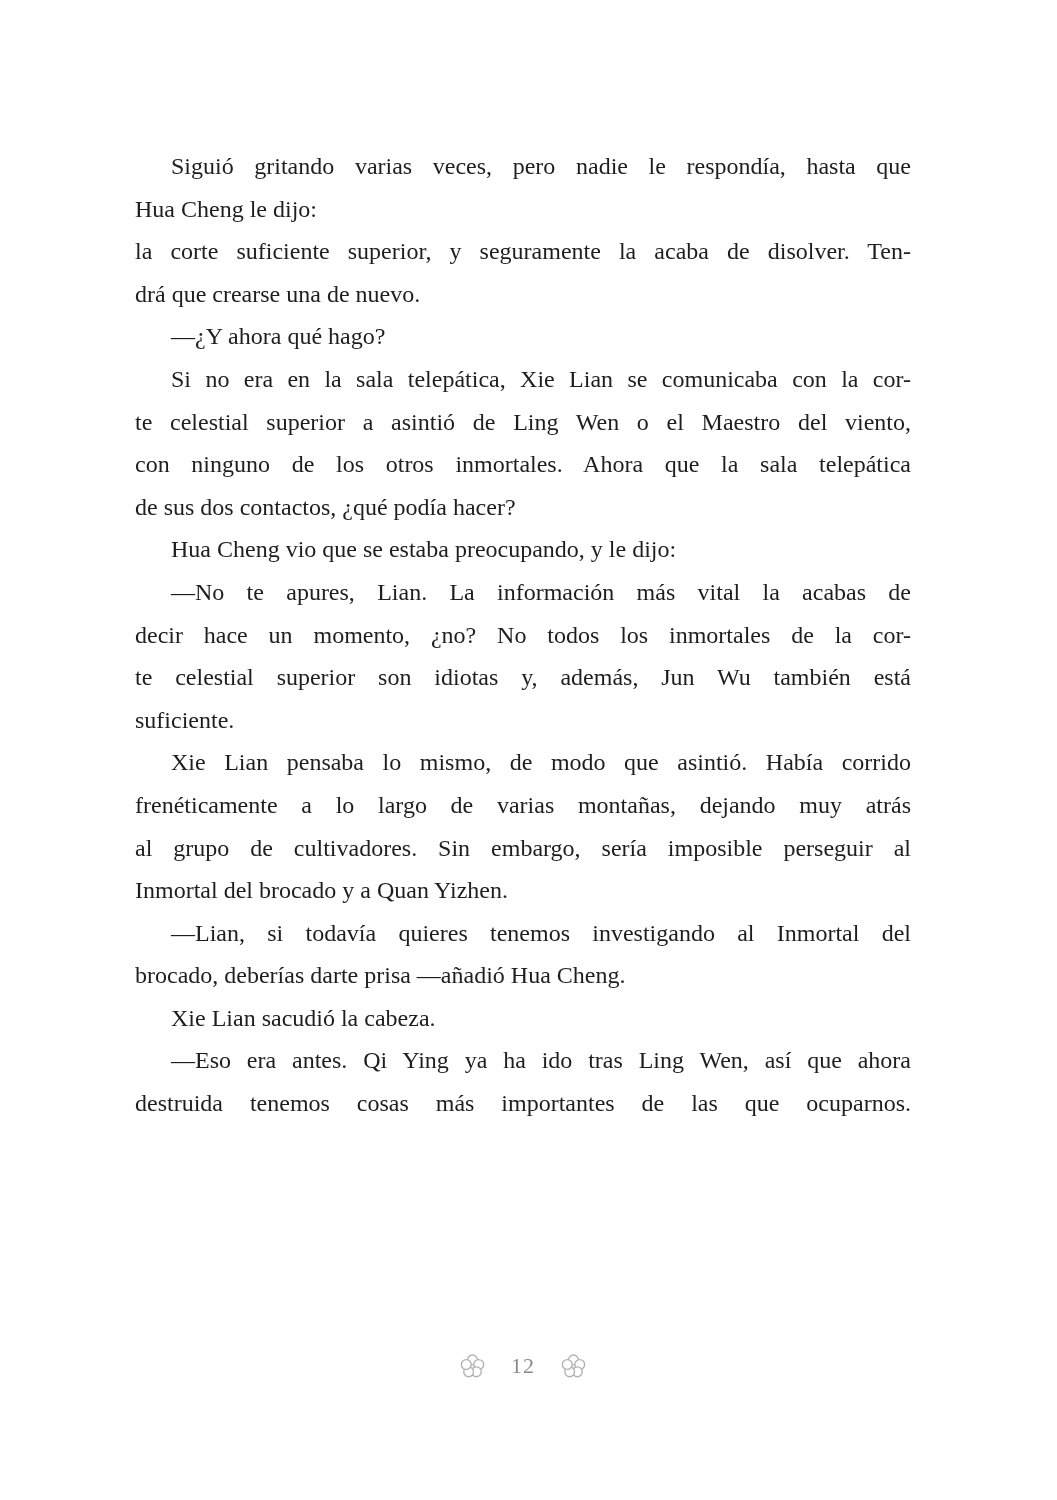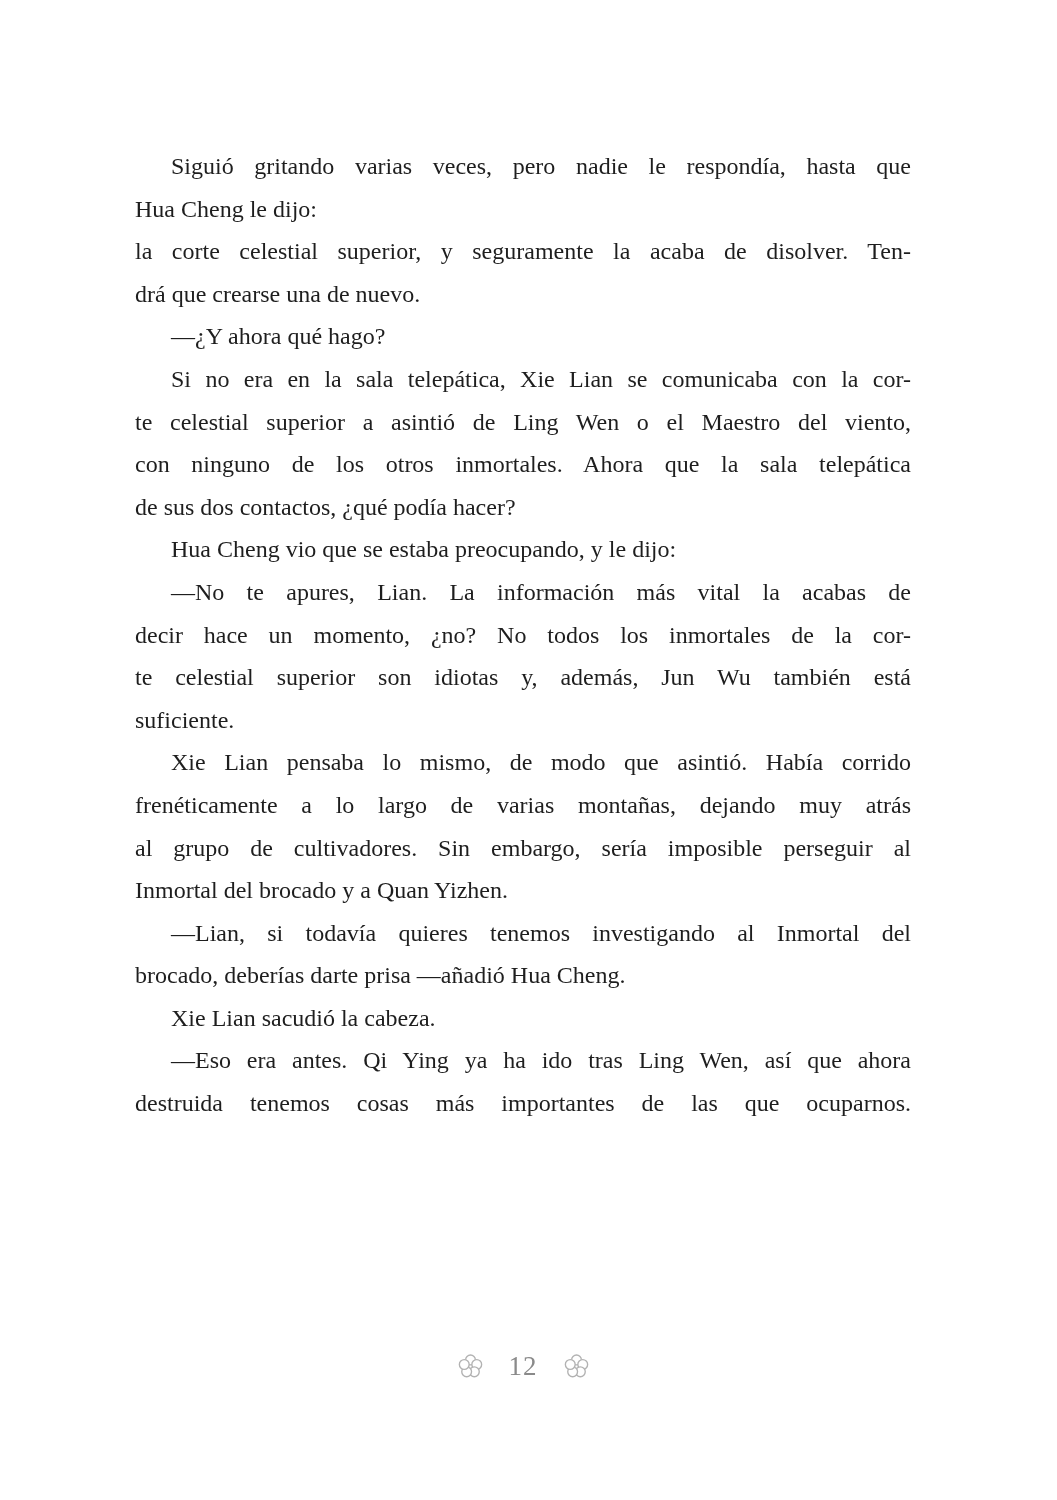--- a/index.html
+++ b/index.html
@@ -43,42 +43,42 @@
     left: 135px;
     top: 1348px;
     width: 776px;
     height: 36px;
     display: flex;
     align-items: center;
     justify-content: center;
     gap: 26px;
   }
   .page-number {
-    font-size: 27px;
+    font-size: 22px;
     line-height: 1;
     letter-spacing: 1px;
   }
   .florette {
     width: 25px;
     height: 25px;
     display: inline-block;
   }
 </style>
 </head>
 <body>
 
 <div class="page">
 
   <div class="text-column" style="color: rgb(30, 30, 30);">
       <div class="paragraph">
         <div class="line indent">Siguió gritando varias veces, pero nadie le respondía, hasta que</div>
         <div class="line flush">Hua Cheng le dijo:</div>
       </div>
       <div class="paragraph">
-        <div class="line">la corte celestial superior, y seguramente la acaba de disolver. Ten-</div>
+        <div class="line">la corte suficiente superior, y seguramente la acaba de disolver. Ten-</div>
         <div class="line flush">drá que crearse una de nuevo.</div>
       </div>
       <div class="paragraph">
         <div class="line indent flush">—¿Y ahora qué hago?</div>
       </div>
       <div class="paragraph">
         <div class="line indent">Si no era en la sala telepática, Xie Lian se comunicaba con la cor-</div>
         <div class="line">te celestial superior a asintió de Ling Wen o el Maestro del viento,</div>
         <div class="line">con ninguno de los otros inmortales. Ahora que la sala telepática</div>
         <div class="line flush">de sus dos contactos, ¿qué podía hacer?</div>

